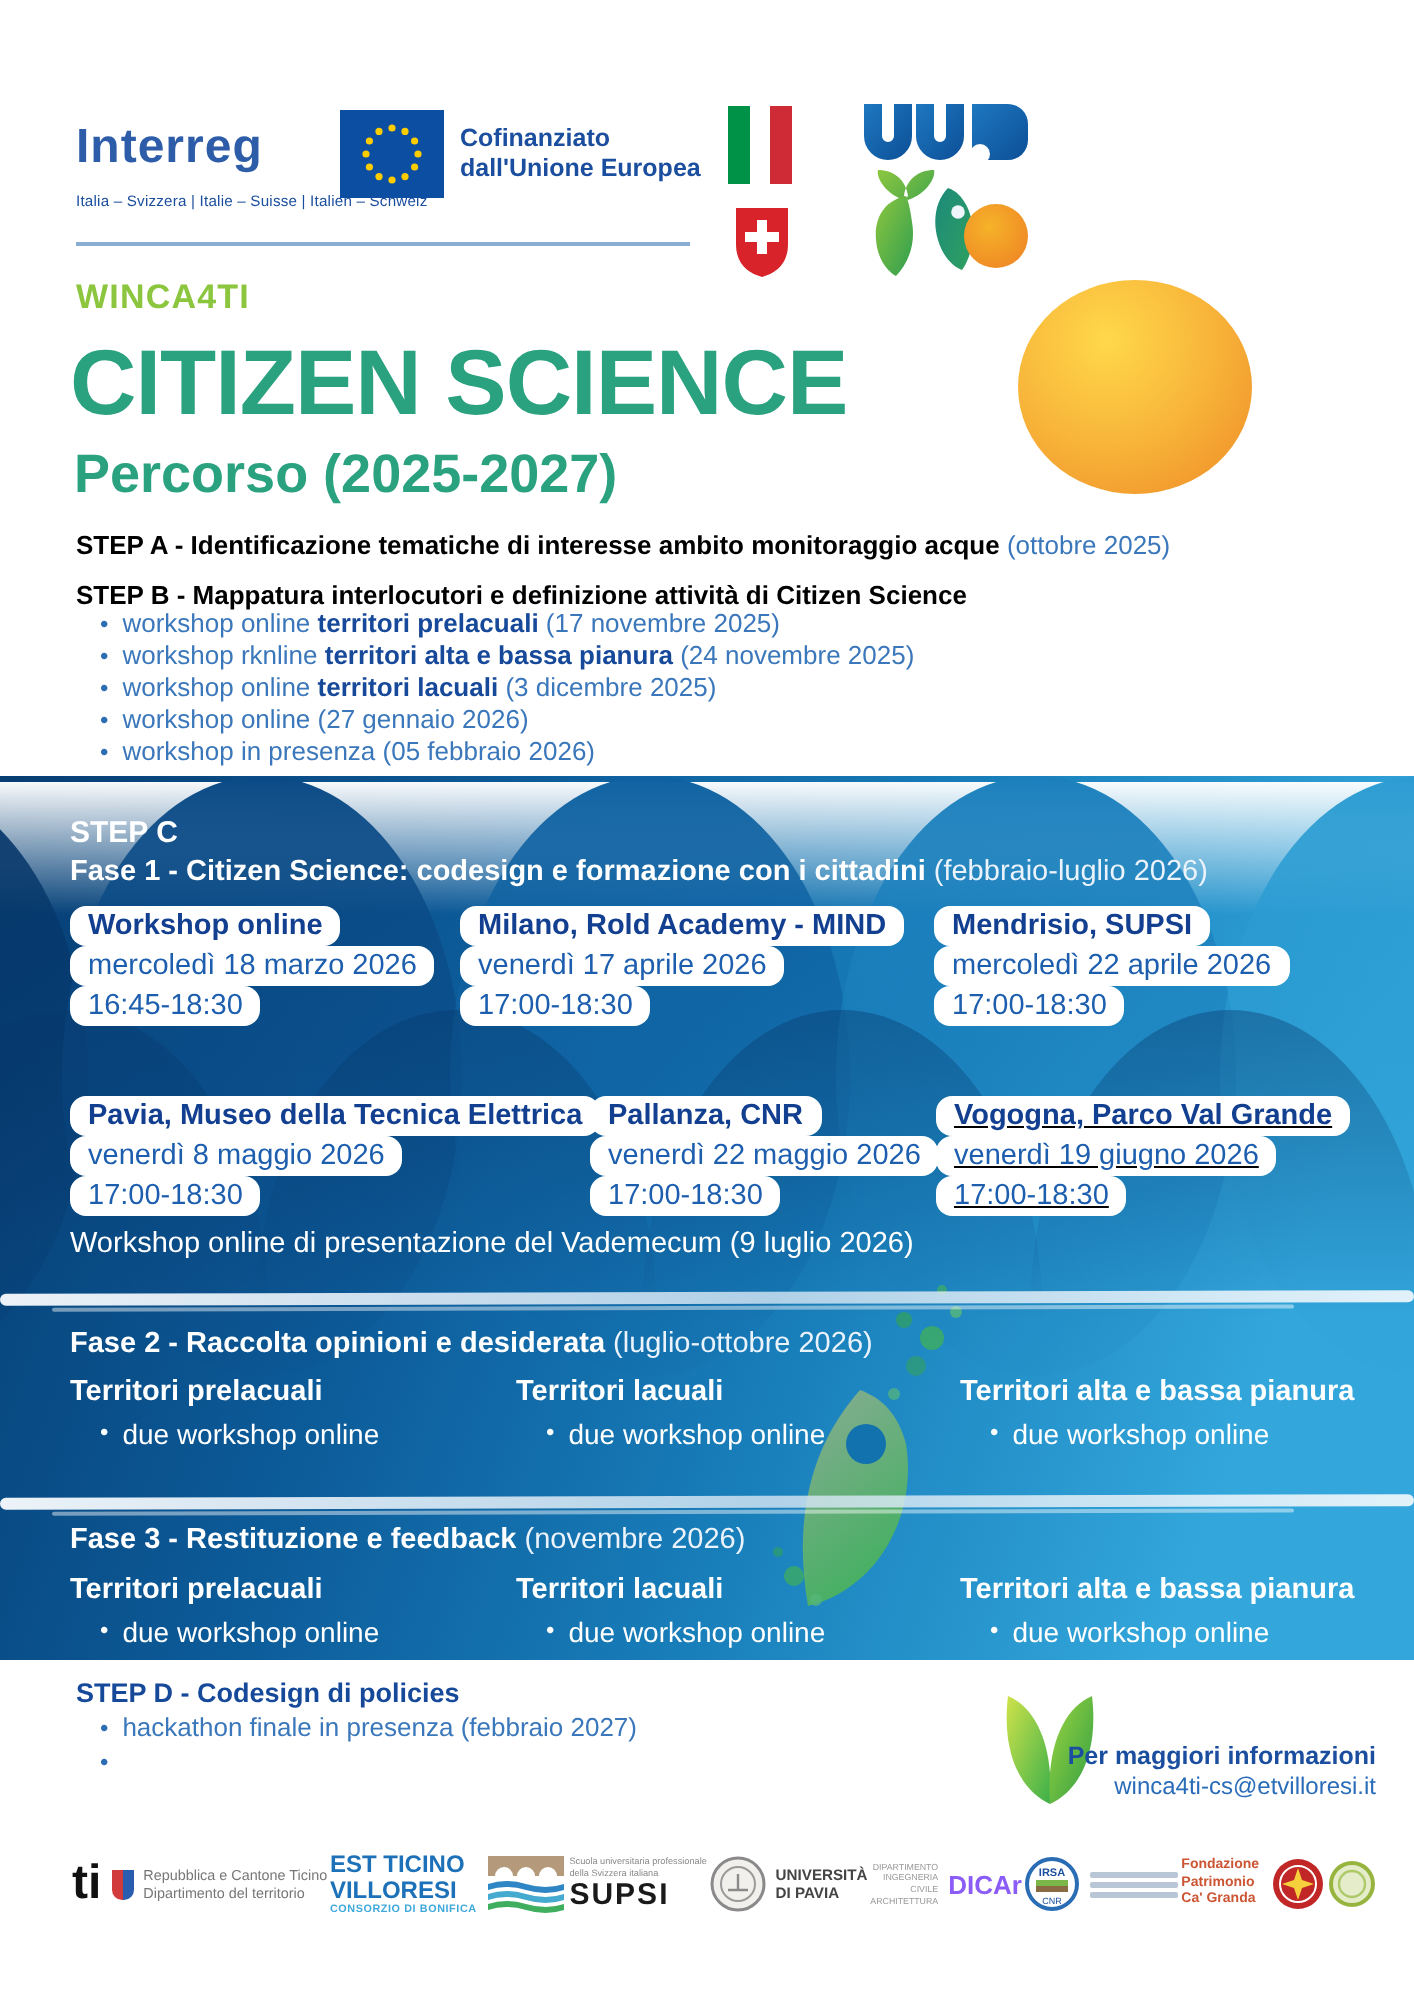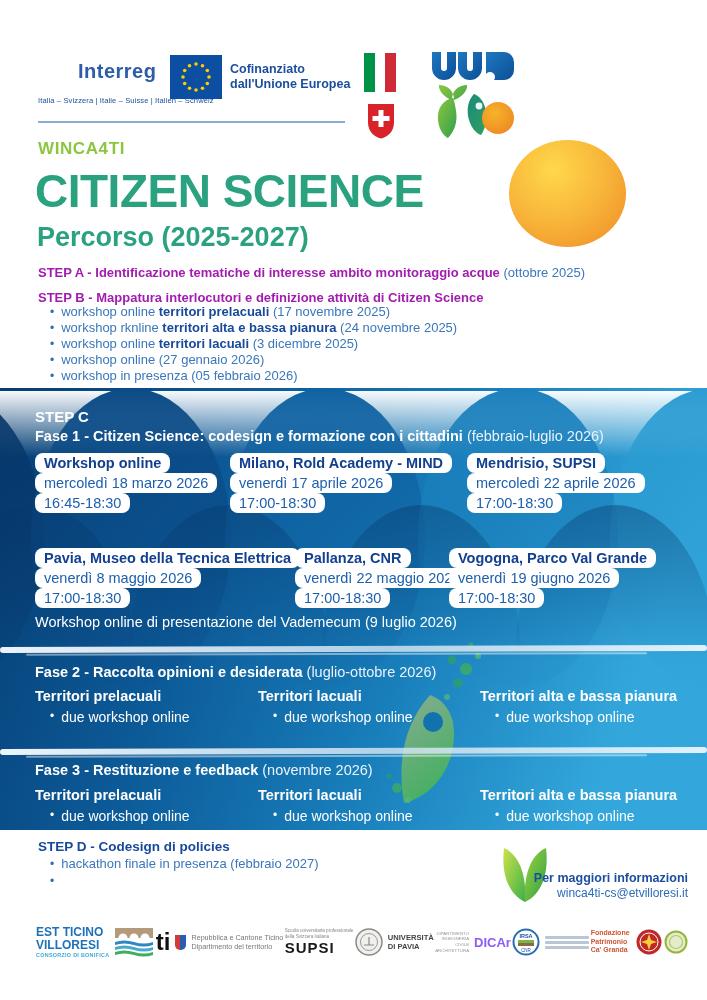--- a/index.html
+++ b/index.html
@@ -1,40 +1,40 @@
 <!DOCTYPE html>
 <html><head>
 <meta charset="utf-8">
 <style>
   html,body{margin:0;padding:0;background:#e8e8e8;}
   .poster{position:relative;width:707px;height:1000px;background:#ffffff;overflow:hidden;
           font-family:"Liberation Sans",sans-serif;-webkit-font-smoothing:antialiased;}
   .abs{position:absolute;}
 
   
-  .interreg{left:38px;top:60px;font-size:20px;font-weight:700;color:#2d5da8;letter-spacing:.5px;margin-left:40px;}
+  .interreg{left:38px;top:60px;font-size:24px;font-weight:700;color:#2d5da8;letter-spacing:.5px;}
   .eu-flag{left:170px;top:55px;}
   .eu-text{left:230px;top:62px;font-size:12.5px;font-weight:700;color:#1b4e9e;line-height:1.2;}
   .countries{left:38px;top:96px;font-size:7.6px;font-weight:400;color:#1b4e9e;letter-spacing:.1px;}
   .hr-line{left:38px;top:121px;width:307px;height:2px;background:#8aadd3;}
   .it-flag{left:364px;top:53px;width:32px;height:39px;display:flex;}
   .it-flag div{flex:1;}
   .swiss{left:367px;top:103px;}
   .winca-logo{left:430px;top:48px;}
 
   
   .project{left:38px;top:139px;font-size:17px;font-weight:800;color:#8cc63f;letter-spacing:.6px;}
   .main-title{left:35px;top:168px;font-size:46px;font-weight:800;color:#2aa17f;letter-spacing:-.5px;line-height:1;}
   .subtitle{left:37px;top:224px;font-size:27px;font-weight:800;color:#2aa17f;line-height:1;}
   .sun{left:509px;top:140px;width:117px;height:107px;border-radius:50%;
        background:radial-gradient(circle at 38% 28%, #ffd84a 0%, #f8b63a 48%, #ee8a27 100%);}
 
   
   .stepline{font-size:13px;color:#17499a;line-height:16px;white-space:nowrap;}
-  .stepline .b{font-weight:700;color:#a21caf;}
+  .stepline .b{font-weight:700;color:#000000;}
   .stepline .n{font-weight:400;color:#3a77bb;}
   .blist{left:50px;margin:0;padding:0;list-style:none;}
   .blist .brow{display:flex;gap:7px;font-size:13px;line-height:16px;color:#3a77bb;white-space:nowrap;}
   .blist .dot{color:#2e6db6;font-size:12px;}
   .blist .bb{font-weight:700;color:#17499a;}
 
   
   .band{left:0;top:388px;width:560px;height:442px;}
   .band-bg{position:absolute;left:0;top:0;}
   .band .txt{position:absolute;color:#ffffff;white-space:nowrap;}
@@ -284,21 +284,21 @@
     <div class="card" style="left:35px;top:160px;">
       <div class="pill t">Pavia, Museo della Tecnica Elettrica</div>
       <div class="pill s">venerdì 8 maggio 2026</div>
       <div class="pill s">17:00-18:30</div>
     </div>
     <div class="card" style="left:295px;top:160px;">
       <div class="pill t">Pallanza, CNR</div>
       <div class="pill s">venerdì 22 maggio 2026</div>
       <div class="pill s">17:00-18:30</div>
     </div>
-    <div class="card" style="left:449px;top:160px;">
+    <div class="card" style="left:468px;top:160px;text-decoration:underline;">
       <div class="pill t">Vogogna, Parco Val Grande</div>
       <div class="pill s">venerdì 19 giugno 2026</div>
       <div class="pill s">17:00-18:30</div>
     </div>
 
     <div class="txt" style="left:35px;top:226px;font-size:14.5px;">Workshop online di presentazione del Vademecum (9 luglio 2026)</div>
 
     <div class="divider" style="top:258px;"></div>
 
     <div class="txt fase-line" style="left:35px;top:276px;">
@@ -379,47 +379,47 @@
     <path d="M25,57 C8,49 1,28 4,3 C18,9 27,28 25,57 Z" fill="url(#sp)"></path>
     <path d="M25,57 C42,49 49,28 46,3 C32,9 23,28 25,57 Z" fill="url(#sp2)"></path>
   </svg>
 
   <div class="abs contact">
     <div class="c1">Per maggiori informazioni</div>
     <div class="c2">winca4ti-cs@etvilloresi.it</div>
   </div>
 
   <div class="abs footer">
+
+    <div class="lg">
+      <span class="ti-mark">ti</span>
+      <span class="ti-shield"></span>
+      <span class="gray2">
+        <span style="display:block">Repubblica e Cantone Ticino</span>
+        <span style="display:block">Dipartimento del territorio</span>
+      </span>
+    </div>
 
     <div class="lg">
       <span>
         <span class="vil-txt" style="display:block">EST TICINO</span>
         <span class="vil-txt" style="display:block">VILLORESI</span>
         <span class="vil-sub" style="display:block">CONSORZIO DI BONIFICA</span>
       </span>
       <svg width="40" height="32" viewBox="0 0 40 32">
         <rect x="1" y="2" width="38" height="10" fill="#b49a7a"></rect>
         <circle cx="9" cy="12" r="4.5" fill="#fff"></circle>
           <circle cx="20" cy="12" r="4.5" fill="#fff"></circle>
           <circle cx="31" cy="12" r="4.5" fill="#fff"></circle>
         <path d="M1 16 Q10 13 20 16 T39 16 V19 Q30 22 20 19 T1 19 Z" fill="#2f86c4"></path>
         <path d="M1 21 Q10 18 20 21 T39 21 V24 Q30 27 20 24 T1 24 Z" fill="#45aacf"></path>
         <path d="M1 26 Q10 23 20 26 T39 26 V29 Q30 32 20 29 T1 29 Z" fill="#3fae5f"></path>
       </svg>
     </div>
 
-    <div class="lg">
-      <span class="ti-mark">ti</span>
-      <span class="ti-shield"></span>
-      <span class="gray2">
-        <span style="display:block">Repubblica e Cantone Ticino</span>
-        <span style="display:block">Dipartimento del territorio</span>
-      </span>
-    </div>
-
     <div>
       <div class="supsi-small">Scuola universitaria professionale</div>
       <div class="supsi-small">della Svizzera italiana</div>
       <div class="supsi-mark">SUPSI</div>
     </div>
 
     <div class="lg">
       <svg width="28" height="28" viewBox="0 0 28 28">
         <circle cx="14" cy="14" r="13" fill="#f2f0ec" stroke="#8a8a8a" stroke-width="1.5"></circle>
         <circle cx="14" cy="14" r="8.5" fill="none" stroke="#9a9a9a" stroke-width="1"></circle>

